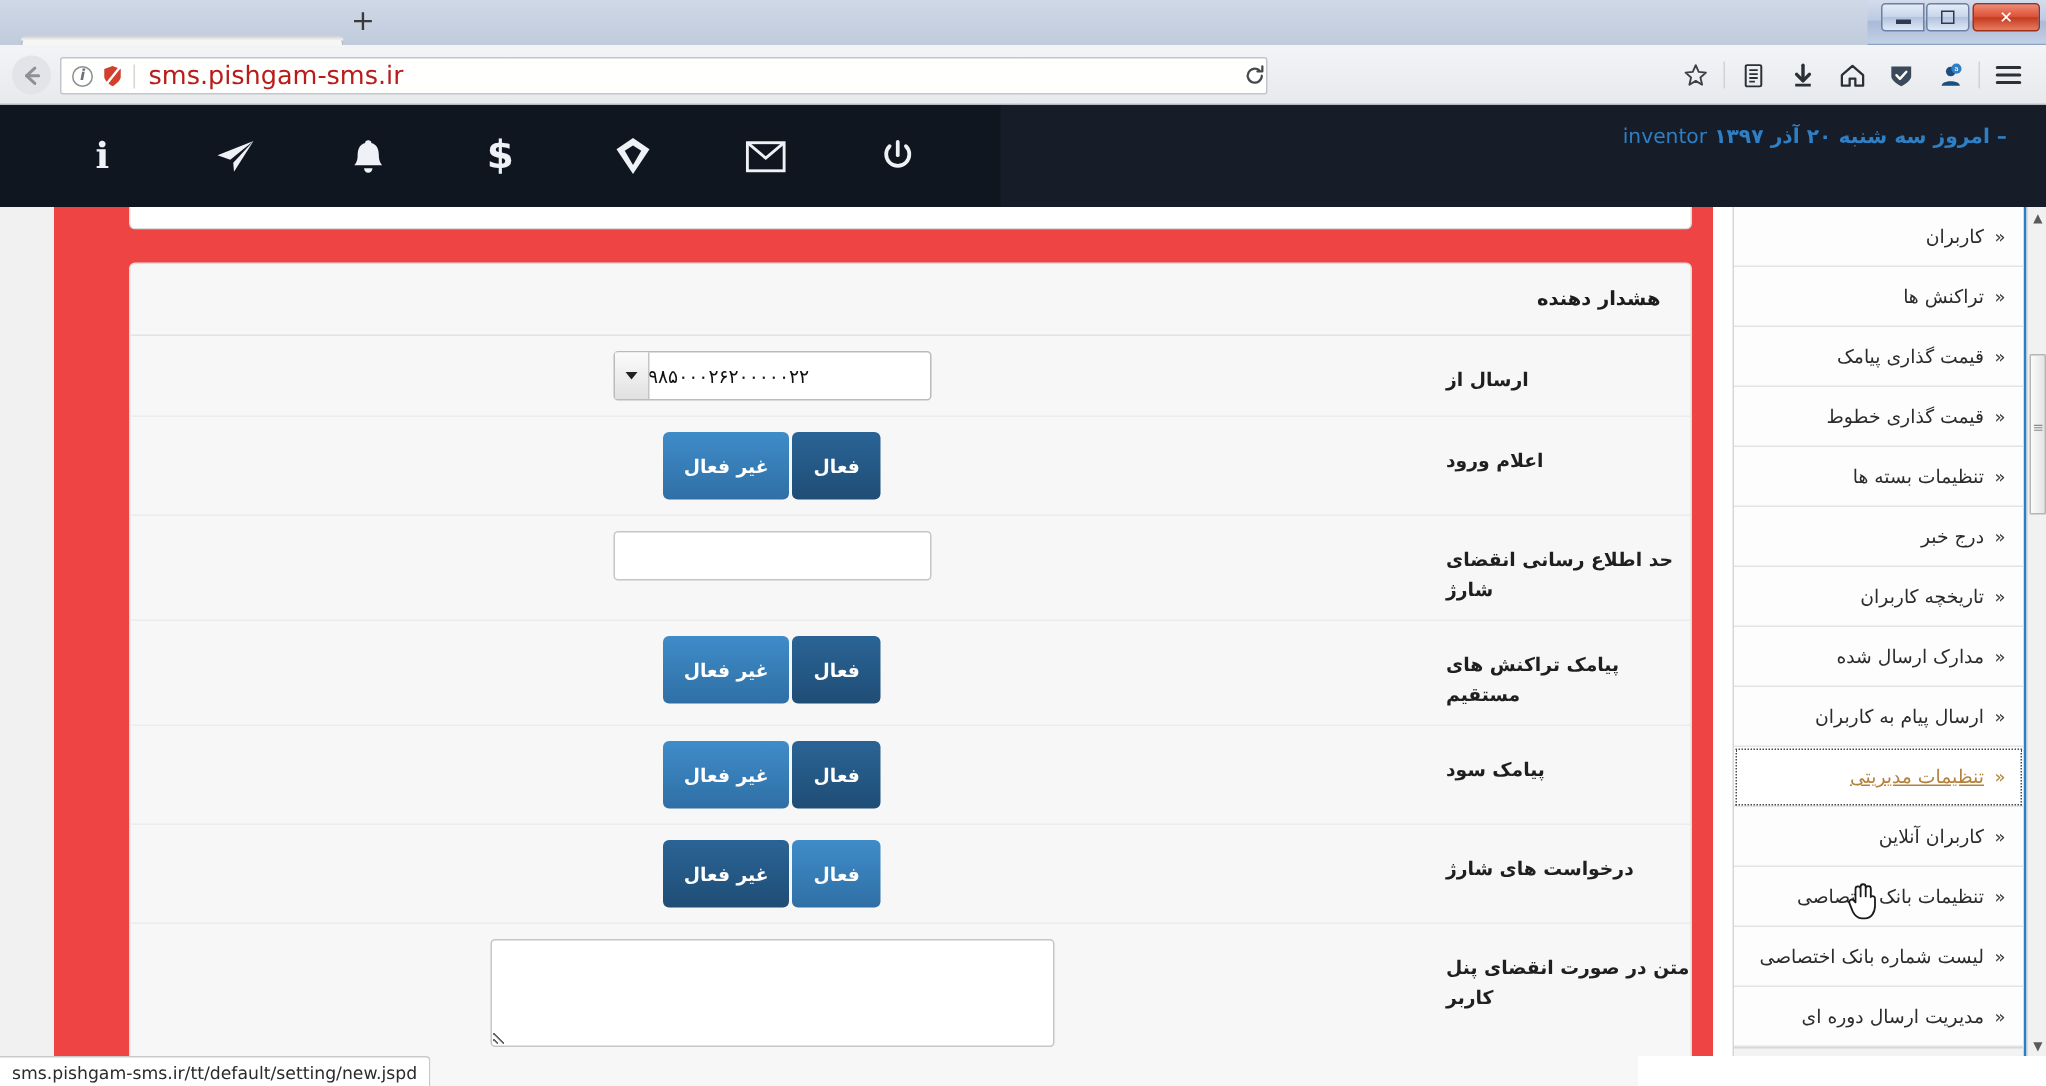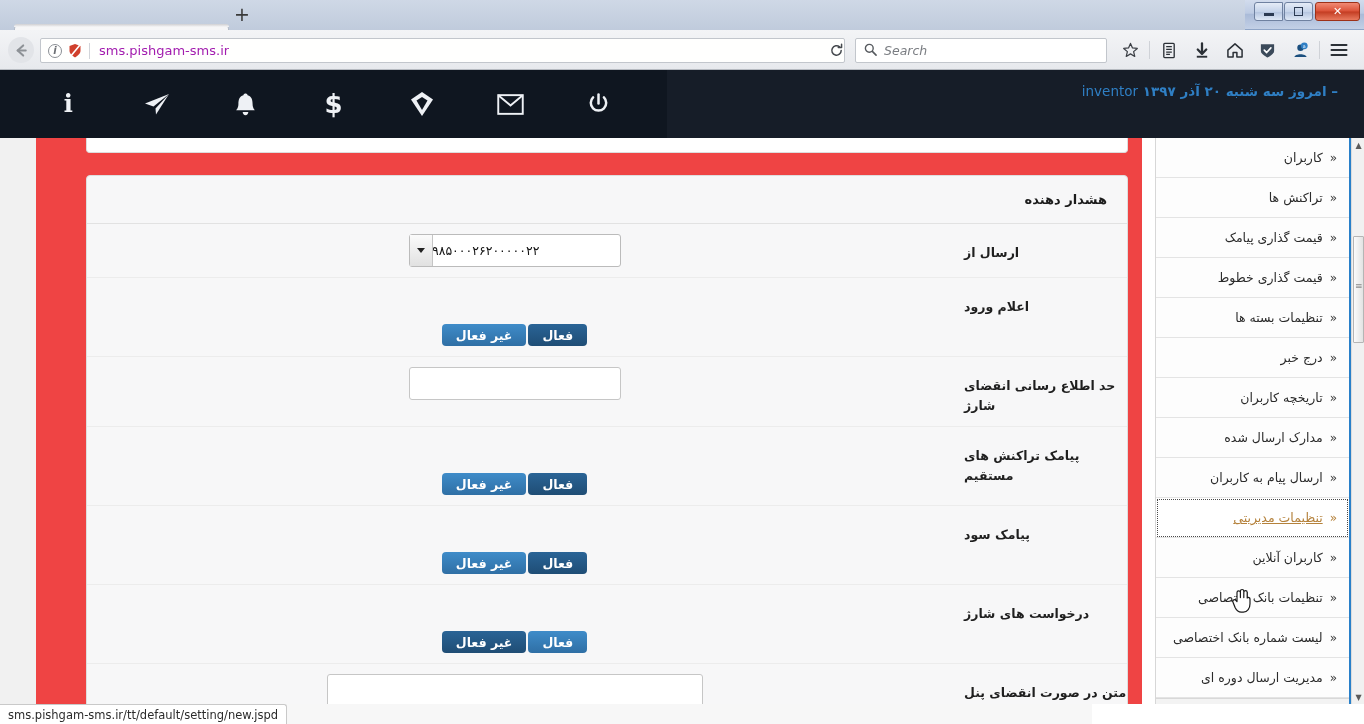--- a/index.html
+++ b/index.html
@@ -87,21 +87,21 @@
     position: absolute; left: 40px; top: 8px; width: 805px; height: 25px;
     background: #fffffe; border: 1px solid #c2c6cc; border-radius: 2px;
     display: flex; align-items: center;
   }
   .url-info { margin-left: 7px; width: 14px; height: 14px; border: 1.3px solid #8b8f95;
               border-radius: 50%; font-size: 10px; color: #6d7075; text-align: center;
               line-height: 12px; font-style: italic; font-weight:bold;}
   .url-shield { margin-left: 6px; width: 14px; height: 16px; position: relative; }
   .url-sep { width:1px; height:16px; background:#d2d5da; margin-left:7px; }
   .url-text {
-    margin-left: 9px; font-size: 13px; color: #a21caf; direction: ltr;
+    margin-left: 9px; font-size: 17px; color: #b91c1c; direction: ltr;
     white-space: nowrap; overflow: hidden;
   }
   .reloadbtn {
     position:absolute; left: 823px; top: 8px; width: 26px; height:25px;
     display:flex; align-items:center; justify-content:center; cursor:pointer;
     font-size:15px; color:#4a4a4a;
   }
   .searchbox {
     position:absolute; left: 855px; top: 8px; width: 252px; height: 25px;
     background:#fff; border:1px solid #c2c6cc; border-radius:2px;
@@ -253,26 +253,25 @@
     font-family:"DejaVu Sans","Liberation Sans",sans-serif;
   }
   textarea.ta {
     width:376px; height:72px; border:1px solid #c6c6c6; border-radius:3px;
     background:#fff; font-size:12.5px; padding:6px 8px; resize:both;
     font-family:"DejaVu Sans","Liberation Sans",sans-serif;
   }
 
   .btngroup { display:flex; gap:2px; direction:rtl; }
   .btn {
-    min-width:53px; height:22px; padding:0 14px;
+    min-width:53px; height:45px; padding:0 14px;
     border:none; border-radius:4px; cursor:pointer;
     font-size:12.5px; font-weight:bold; color:#ffffff;
     display:flex; align-items:center; justify-content:center;
     font-family:"DejaVu Sans","Liberation Sans",sans-serif;
-    margin-top:36px;
   }
   .btn.dark { background:linear-gradient(to bottom,#2a6496,#1f4d75); }
   .btn.light { background:linear-gradient(to bottom,#3f8cc9,#2f6fa5); }
 
   
   .cursor {
     position:absolute; left:1231px; top:518px; width:22px; height:26px;
     pointer-events:none; z-index:60;
   }
 
@@ -330,29 +329,20 @@
     <span class="url-text"><span>sms.pishgam-sms.ir</span></span>
   </div>
 
   <div class="reloadbtn">
     <svg width="15" height="15" viewBox="0 0 16 16">
         <path d="M13 8 A5 5 0 1 1 11.3 4.2" stroke="#45494e" stroke-width="1.6" fill="none" stroke-linecap="round"></path>
         <path d="M13.4 1.4 V4.9 H9.9" stroke="#45494e" stroke-width="1.6" fill="none" stroke-linecap="round" stroke-linejoin="round"></path>
       </svg>
   </div>
 
-  <div class="searchbox">
-    <span class="sicon">
-      <svg width="13" height="13" viewBox="0 0 14 14">
-          <circle cx="5.7" cy="5.7" r="4.2" stroke="#55595e" stroke-width="1.5" fill="none"></circle>
-          <path d="M9 9 L13 13" stroke="#55595e" stroke-width="1.7" stroke-linecap="round"></path>
-        </svg>
-    </span>
-    <span class="stext">Search</span>
-  </div>
 
   <div class="toolicons">
     <div class="ticon">
       <svg width="17" height="17" viewBox="0 0 18 18">
           <path d="M9 1.5 L11.1 6.3 L16.2 6.8 L12.3 10.2 L13.5 15.3 L9 12.6 L4.5 15.3 L5.7 10.2 L1.8 6.8 L6.9 6.3 Z" fill="none" stroke="#3b3f45" stroke-width="1.3" stroke-linejoin="round"></path>
         </svg>
     </div>
     <div class="tdivider"></div>
     <div class="ticon">
       <svg width="16" height="17" viewBox="0 0 16 18">

